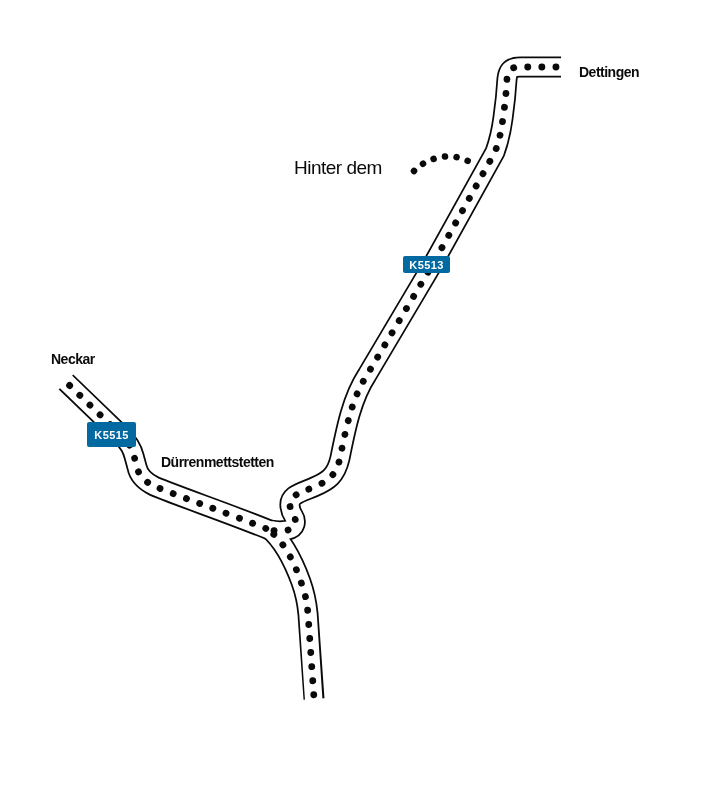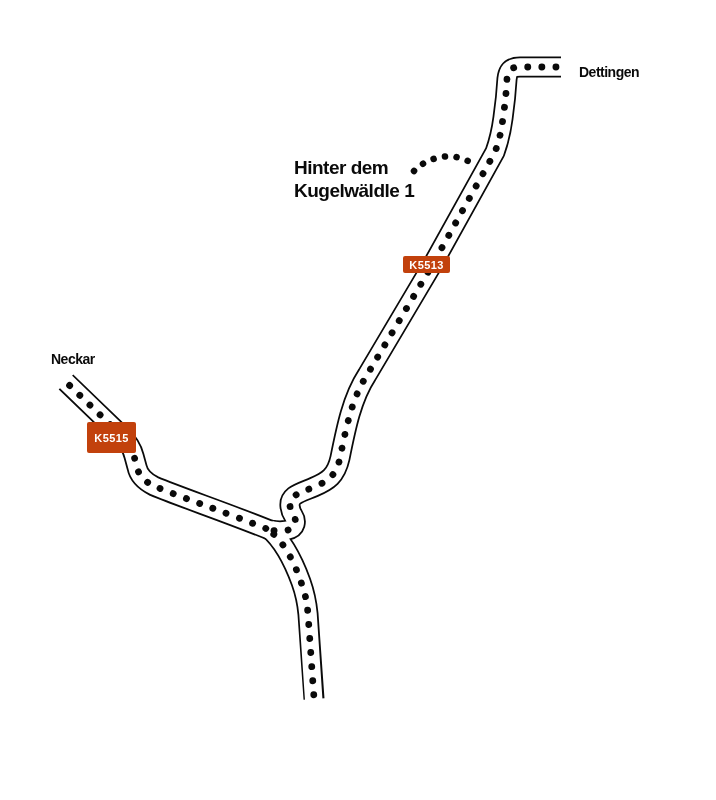--- a/index.html
+++ b/index.html
@@ -24,41 +24,41 @@
     position: absolute;
     font-weight: bold;
     font-size: 14px;
     letter-spacing: -0.5px;
     color: #0a0a0a;
     white-space: nowrap;
     line-height: 22px;
   }
   .dest-label {
     position: absolute;
-    font-weight: bold;
+    font-weight: normal;
     font-size: 19px;
     letter-spacing: -0.5px;
     color: #0a0a0a;
     white-space: nowrap;
     line-height: 23px;
   }
   .route-badge {
     position: absolute;
-    background: #c2410c;
+    background: #0369a1;
     color: #ffffff;
     font-weight: bold;
     font-size: 11px;
     letter-spacing: 0.4px;
     border-radius: 2px;
     display: flex;
     align-items: center;
     justify-content: center;
   }
   .badge-k5513 { left: 403px; top: 256px; width: 47px; height: 17px; }
-  .badge-k5515 { left: 87px;  top: 422px; width: 49px; height: 31px; }
+  .badge-k5515 { left: 87px;  top: 422px; width: 49px; height: 25px; }
 
   .label-dettingen        { left: 579px; top: 61px;  }
   .label-dornhan          { left: 51px;  top: 348px; }
   .label-duerrenmett      { left: 161px; top: 451px; }
   .label-sulz             { left: 278px; top: 721px; }
   .label-destination      { left: 294px; top: 156px; }
 
   .road-casing {
     fill: none;
     stroke: #0a0a0a;
@@ -141,25 +141,25 @@
                C 306 596 307 603 308 614 L 314 698"></path>
 
       <path class="track-dots" d="M 414 171 C 422 162 440 154 456 157 C 464 159 469 161 473 164"></path>
     </g>
   </svg>
 
   <div class="place-label label-dettingen">Dettingen</div>
 
   <div class="place-label label-dornhan">Neckar</div>
 
+  <div class="place-label label-duerrenmett">Dürrenmettstetten</div>
 
 
   <div class="dest-label label-destination">
     <div>Hinter dem</div>
-    <div>Kugelwäldle 1</div>
   </div>
 
   <div class="route-badge badge-k5513">
     <span>K5513</span>
   </div>
 
   <div class="route-badge badge-k5515">
     <span>K5515</span>
   </div>
 

